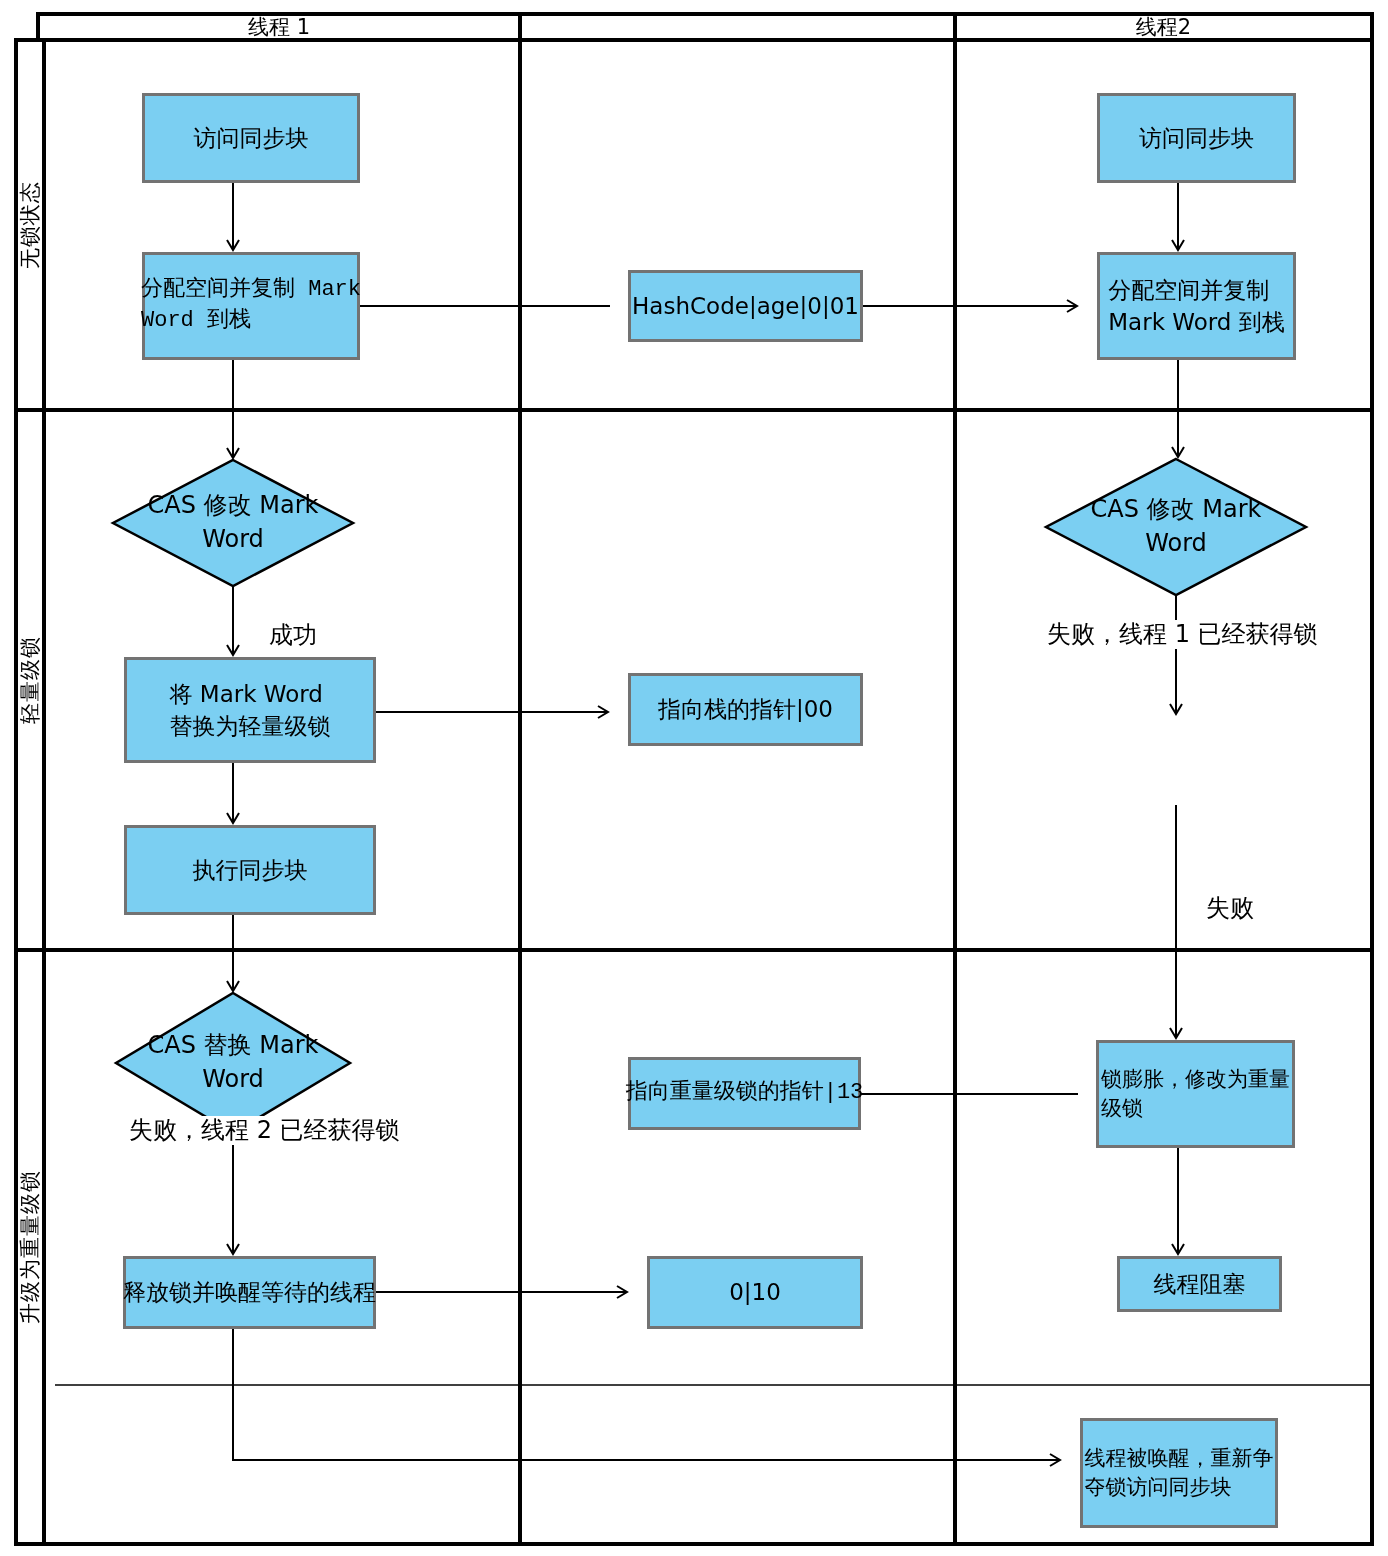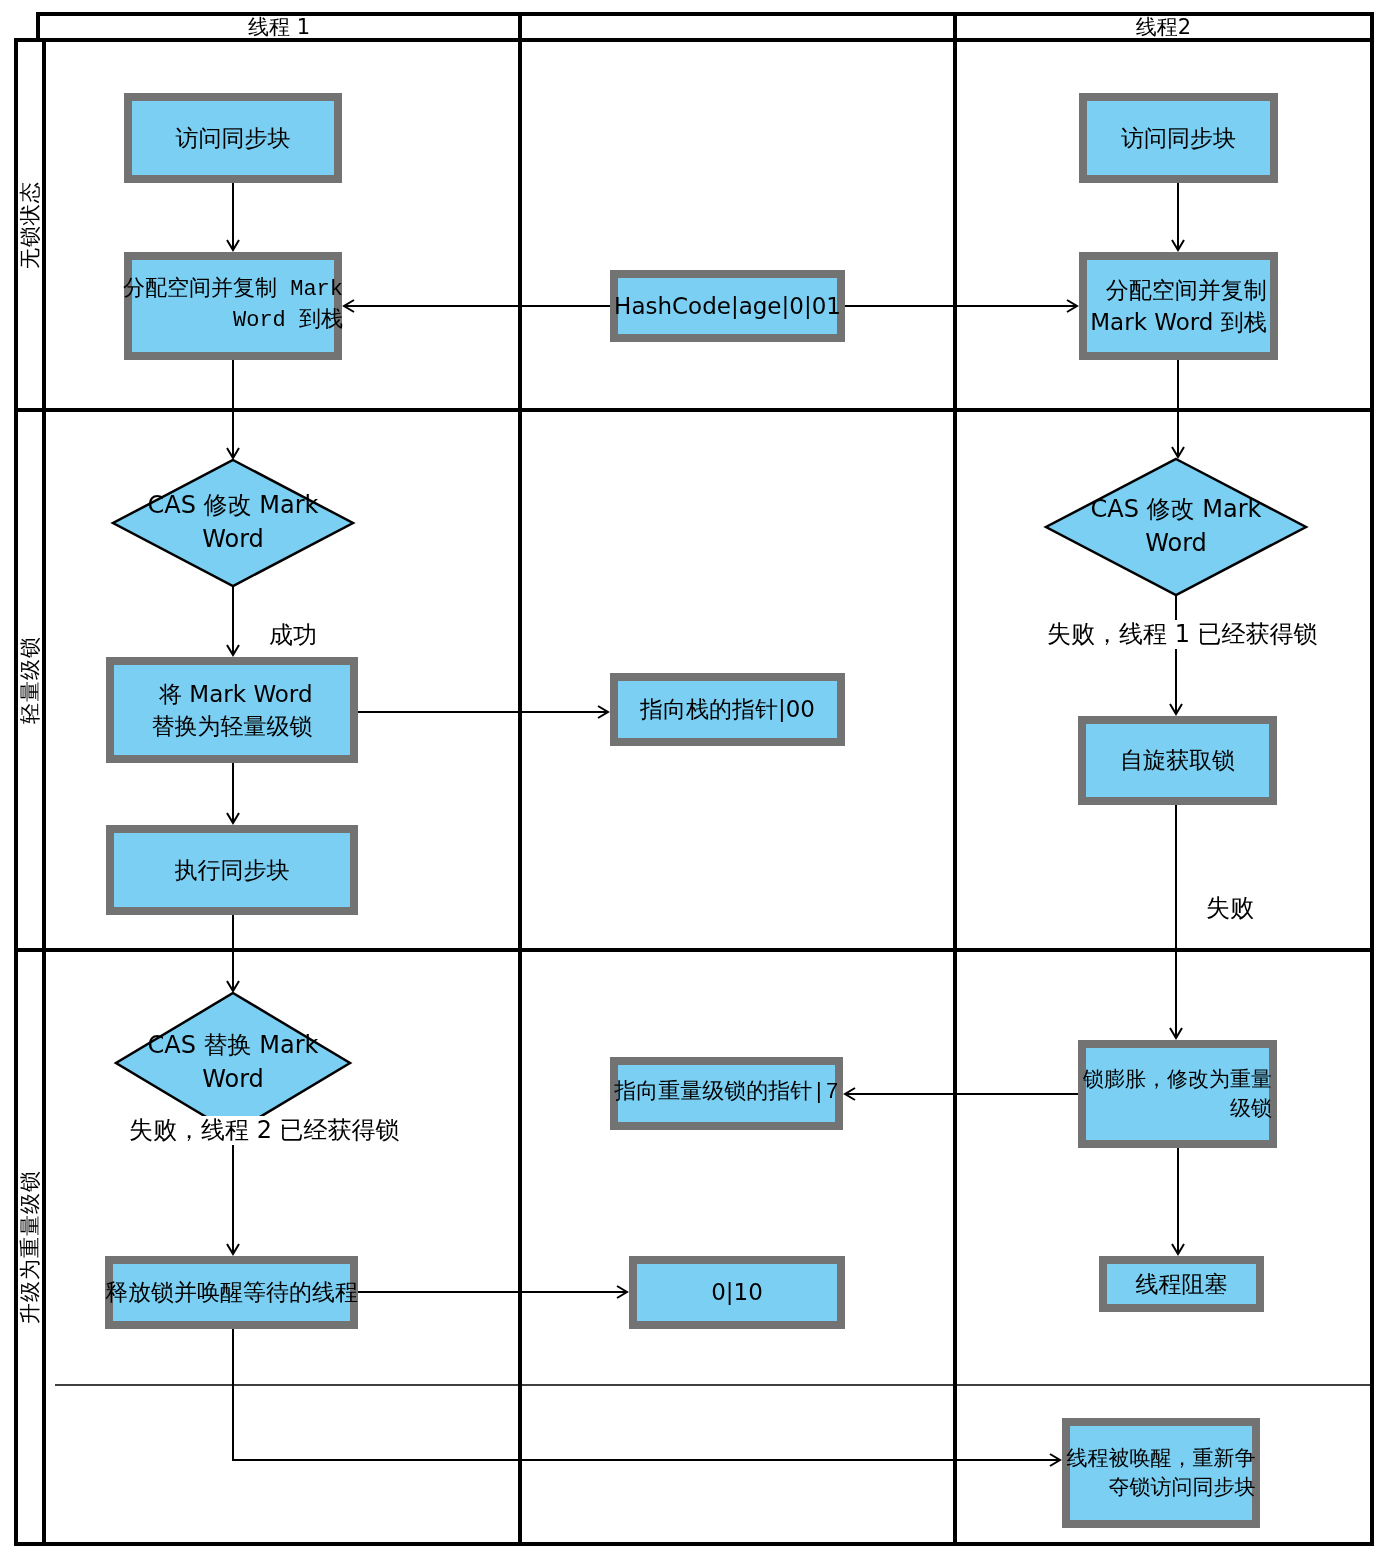--- a/index.html
+++ b/index.html
@@ -5,24 +5,24 @@
   html,body{margin:0;padding:0;background:#ffffff;}
   .canvas{
     position:relative;width:1388px;height:1556px;background:#ffffff;
     font-family:"DejaVu Sans","Liberation Sans",sans-serif;color:#000;
     overflow:hidden;
   }
   .layer{position:absolute;left:0;top:0;}
   .node{
     position:absolute;box-sizing:border-box;
     background:var(--node-fill,#7BCFF2);
-    border:8px solid #737373;
+    border:3px solid #737373;
     display:flex;align-items:center;justify-content:center;
-    text-align:right;font-size:23px;line-height:1.4;
-    white-space:pre;z-index:3;
+    text-align:left;font-size:23px;line-height:1.4;
+    white-space:pre;z-index:3;margin-left:18px;
   }
   .node-sm{font-size:21px;}
   .node-xs{font-size:22px;font-family:Liberation Mono, monospace;}
   .diamond-label{
     position:absolute;transform:translate(-50%,-50%);
     text-align:center;font-size:24px;line-height:1.4;white-space:pre;z-index:3;
   }
   .edge-label{
     position:absolute;font-size:24px;line-height:1.2;background:#fff;
     padding:0 3px;white-space:nowrap;z-index:2;
@@ -112,29 +112,28 @@
 Word</div>
   <div class="node" style="left:106px;top:657px;width:252px;height:106px;">将 Mark Word
 替换为轻量级锁</div>
   <div class="node" style="left:106px;top:825px;width:252px;height:90px;">执行同步块</div>
   <div class="diamond-label" style="left:233px;top:1063px;">CAS 替换 Mark
 Word</div>
   <div class="node" style="left:105px;top:1256px;width:253px;height:73px;">释放锁并唤醒等待的线程</div>
 
   <div class="node" style="left:610px;top:270px;width:235px;height:72px;">HashCode|age|0|01</div>
   <div class="node" style="left:610px;top:673px;width:235px;height:73px;">指向栈的指针|00</div>
-  <div class="node node-xs" style="left:610px;top:1057px;width:233px;height:73px;">指向重量级锁的指针|7</div>
+  <div class="node node-xs" style="left:610px;top:1057px;width:233px;height:73px;">指向重量级锁的指针|13</div>
   <div class="node" style="left:629px;top:1256px;width:216px;height:73px;">0|10</div>
 
   <div class="node" style="left:1079px;top:93px;width:199px;height:90px;">访问同步块</div>
   <div class="node" style="left:1079px;top:252px;width:199px;height:108px;">分配空间并复制
 Mark Word 到栈</div>
   <div class="diamond-label" style="left:1176px;top:527px;">CAS 修改 Mark
 Word</div>
-  <div class="node" style="left:1078px;top:716px;width:199px;height:89px;">自旋获取锁</div>
   <div class="node node-sm" style="left:1078px;top:1040px;width:199px;height:108px;">锁膨胀，修改为重量
 级锁</div>
   <div class="node" style="left:1099px;top:1256px;width:165px;height:56px;">线程阻塞</div>
   <div class="node node-sm" style="left:1062px;top:1418px;width:198px;height:110px;">线程被唤醒，重新争
 夺锁访问同步块</div>
 
   <div class="edge-label" style="left:266px;top:589px;margin-top:32px;">成功</div>
   <div class="edge-label" style="left:1044px;top:620px;">失败，线程 1 已经获得锁</div>
   <div class="edge-label" style="left:1203px;top:894px;">失败</div>
   <div class="edge-label" style="left:126px;top:1116px;">失败，线程 2 已经获得锁</div>

